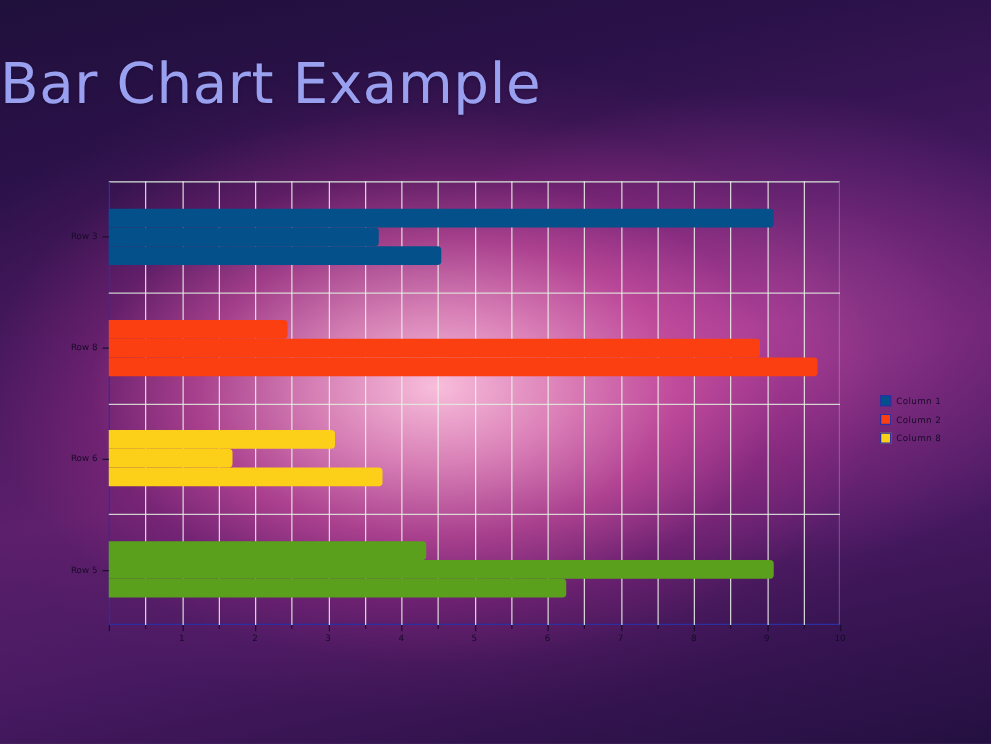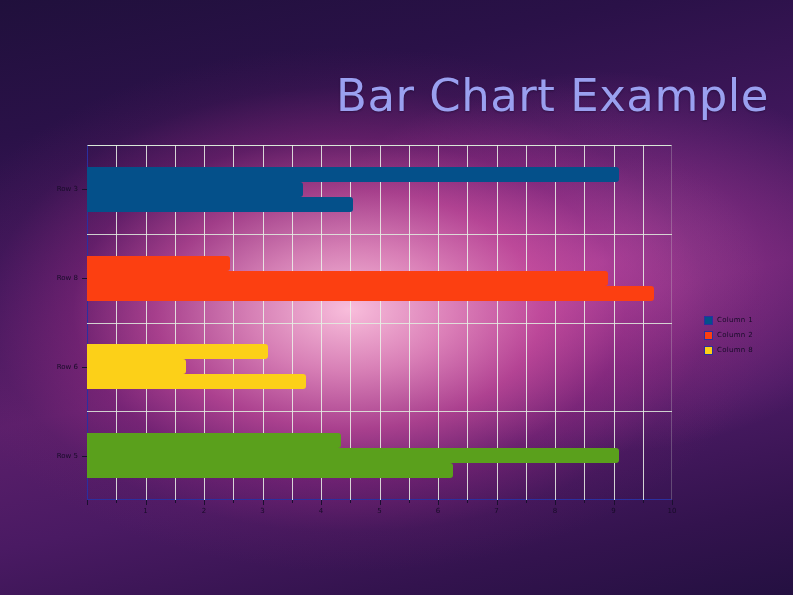--- a/index.html
+++ b/index.html
@@ -39,28 +39,27 @@
         #241041 100%);
     background-color: #2a1145;
   }
 
   
   #chart-title {
     position: absolute;
     left: 0;
     top: 40px;
     width: 769px;
-    text-align: right;
+    text-align: left;
     font-size: 45px;
     font-weight: 400;
     letter-spacing: 0.5px;
     color: #9aa0f0;
     font-family: "DejaVu Sans", sans-serif;
     text-shadow: 0 1px 2px rgba(20,8,40,0.45);
-    margin-top: 29px;
   }
 
   
   #plot-area {
     position: absolute;
     left: 87px;
     top: 145px;
     width: 585px;
     height: 355px;
   }
@@ -125,21 +124,21 @@
   #legend {
     position: absolute;
     left: 704px;
     top: 316px;
     display: flex;
     flex-direction: column;
     gap: 6px;
   }
   .legend-item {
     display: flex;
-    align-items: flex-start;
+    align-items: center;
     gap: 4px;
   }
   .legend-swatch {
     width: 9px;
     height: 9px;
     border: 1px solid #2b2fa0;
     box-sizing: border-box;
     flex: 0 0 auto;
   }
   .legend-label {

